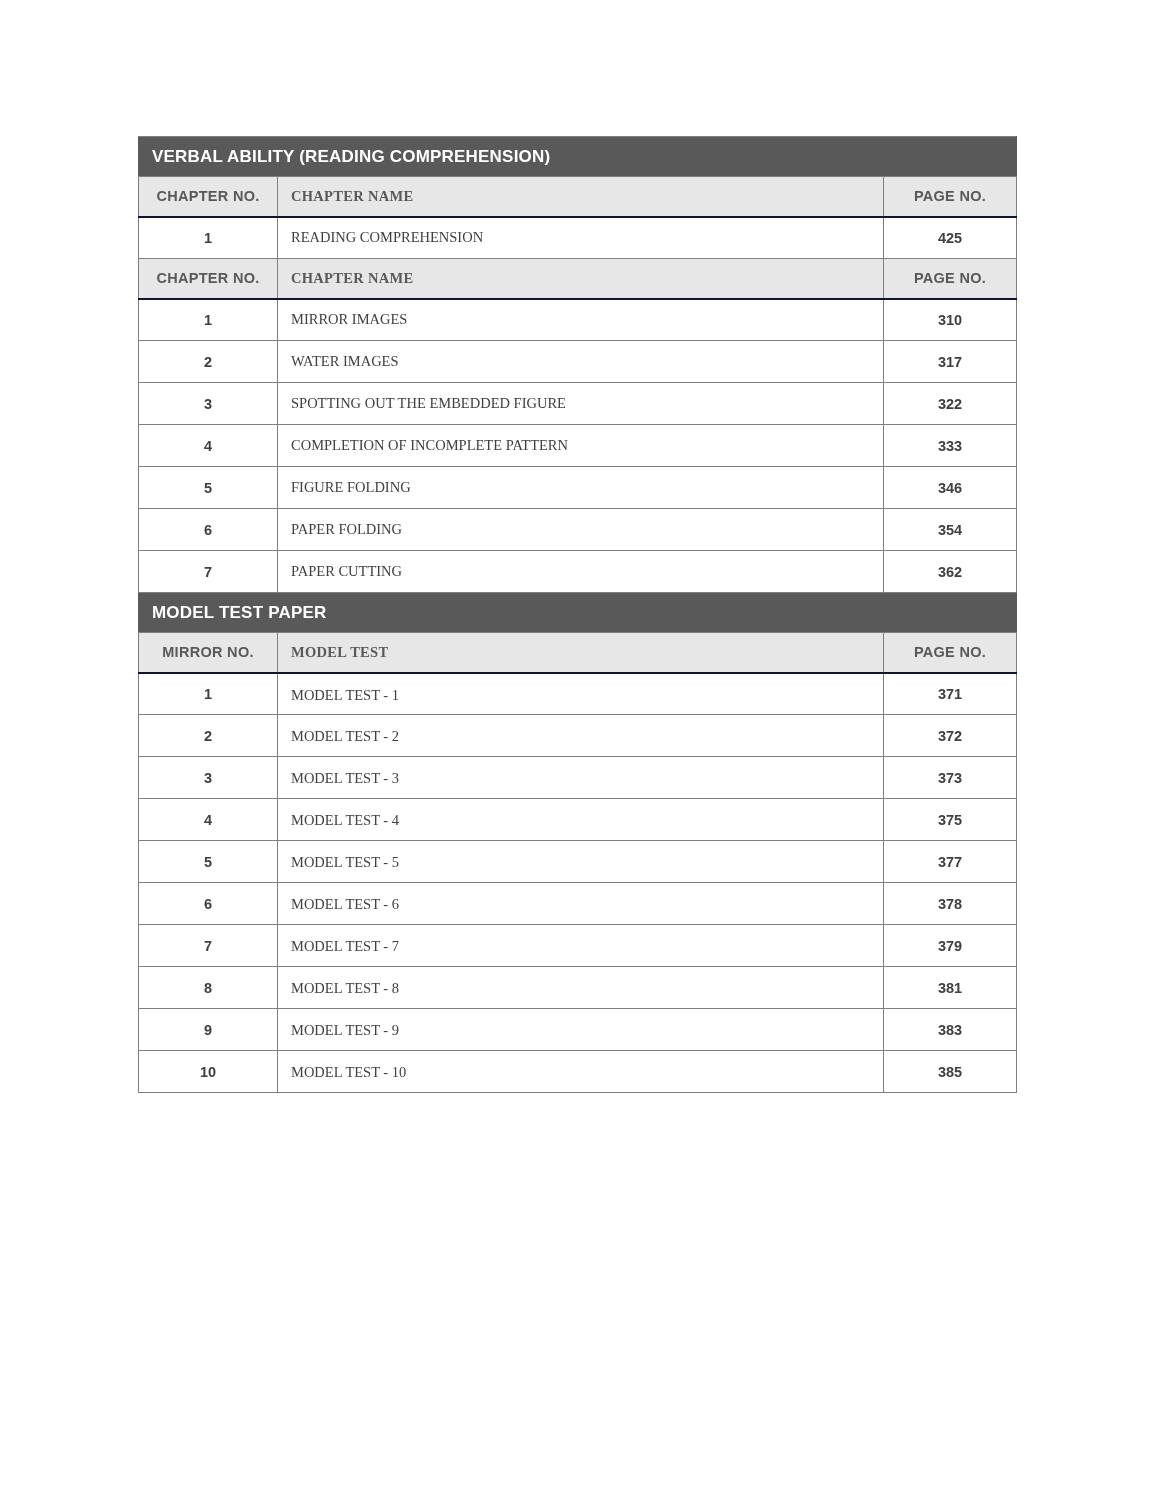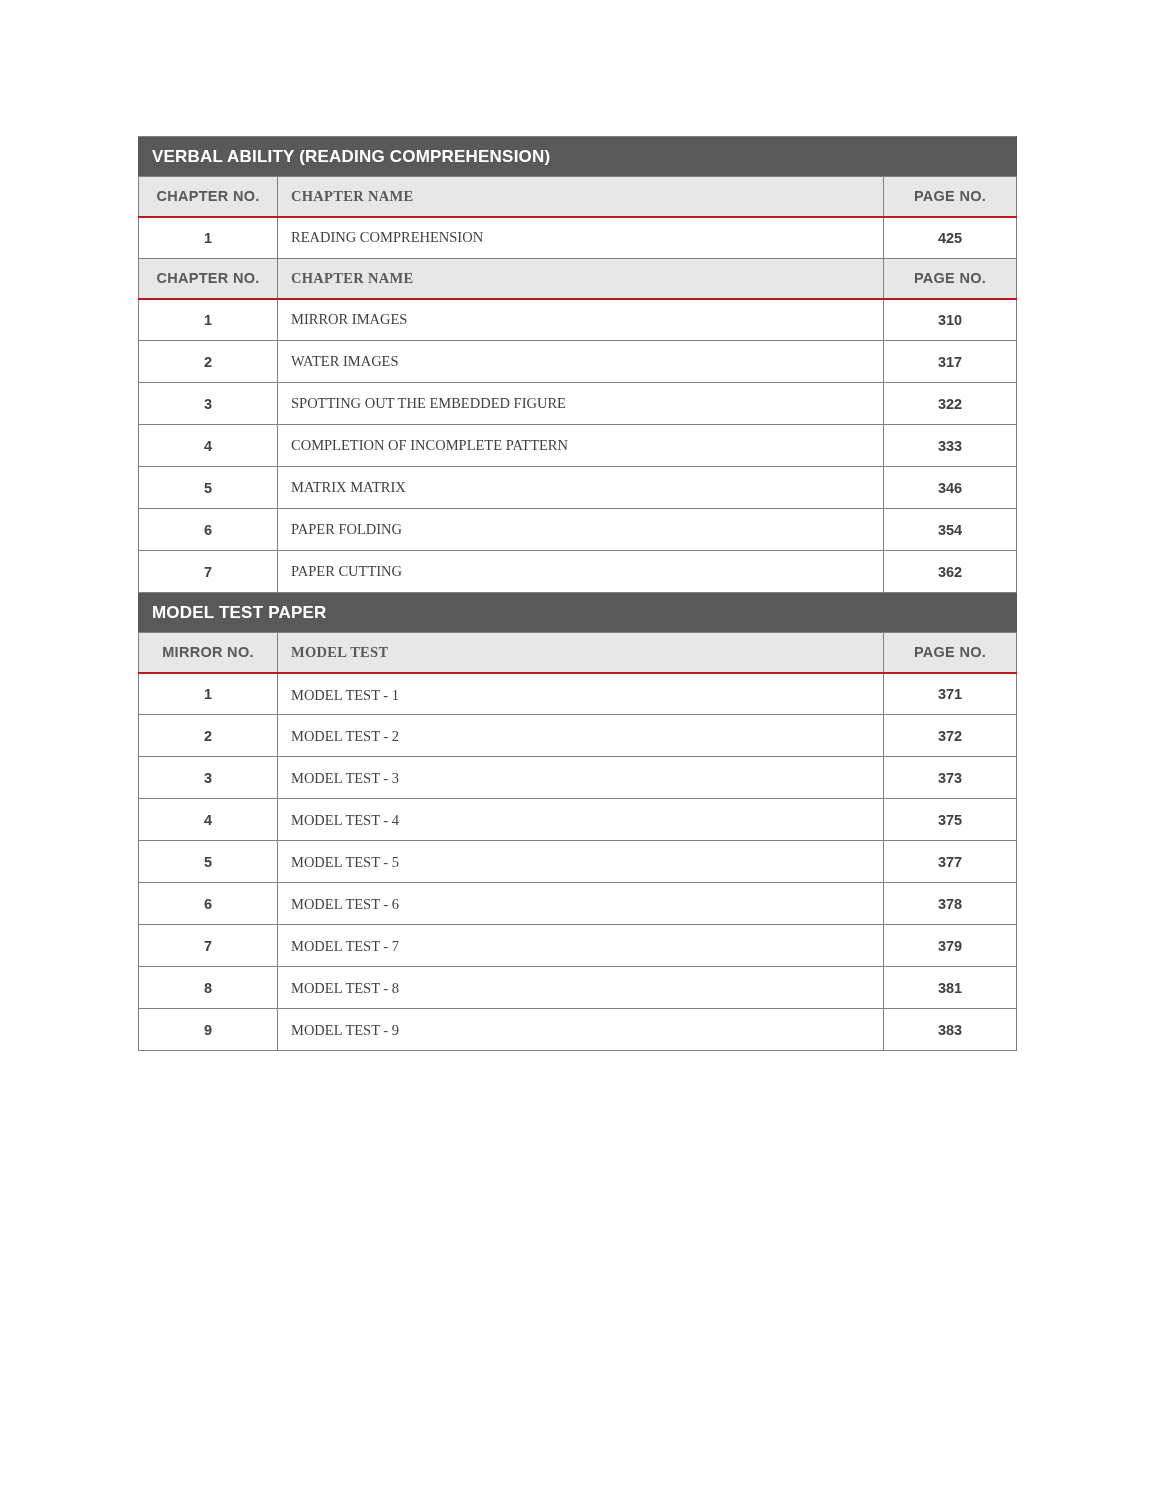--- a/index.html
+++ b/index.html
@@ -43,21 +43,21 @@
     border-bottom-color: #7f7f7f;
   }
   
   tr.cols td {
     background: #e7e7e7;
     color: #595959;
     font-weight: bold;
     font-size: 14.5px;
     height: 40px;
     letter-spacing: 0.3px;
-    border-bottom: 2px solid #b91c1c;
+    border-bottom: 2px solid #0f172a;
   }
   
   tr.r td {
     background: #ffffff;
     color: #404040;
     font-size: 14.5px;
     height: 42px;
   }
   td.c-no   { text-align: center; font-weight: 600; color: #4d4d4d; }
   td.c-name { text-align: left; padding-left: 13px; font-family: Liberation Serif, serif; }
@@ -115,21 +115,21 @@
         <td class="c-name">SPOTTING OUT THE EMBEDDED FIGURE</td>
         <td class="c-page">322</td>
       </tr>
       <tr class="r">
         <td class="c-no">4</td>
         <td class="c-name">COMPLETION OF INCOMPLETE PATTERN</td>
         <td class="c-page">333</td>
       </tr>
       <tr class="r">
         <td class="c-no">5</td>
-        <td class="c-name">MATRIX MATRIX</td>
+        <td class="c-name">FIGURE FOLDING</td>
         <td class="c-page">346</td>
       </tr>
       <tr class="r">
         <td class="c-no">6</td>
         <td class="c-name">PAPER FOLDING</td>
         <td class="c-page">354</td>
       </tr>
       <tr class="r">
         <td class="c-no">7</td>
         <td class="c-name">PAPER CUTTING</td>
@@ -184,16 +184,21 @@
       <tr class="r mt">
         <td class="c-no">8</td>
         <td class="c-name">MODEL TEST - 8</td>
         <td class="c-page">381</td>
       </tr>
       <tr class="r mt">
         <td class="c-no">9</td>
         <td class="c-name">MODEL TEST - 9</td>
         <td class="c-page">383</td>
       </tr>
+      <tr class="r mt">
+        <td class="c-no">10</td>
+        <td class="c-name">MODEL TEST - 10</td>
+        <td class="c-page">385</td>
+      </tr>
 
     </tbody>
   </table>
 </div>
 
 </body></html>

